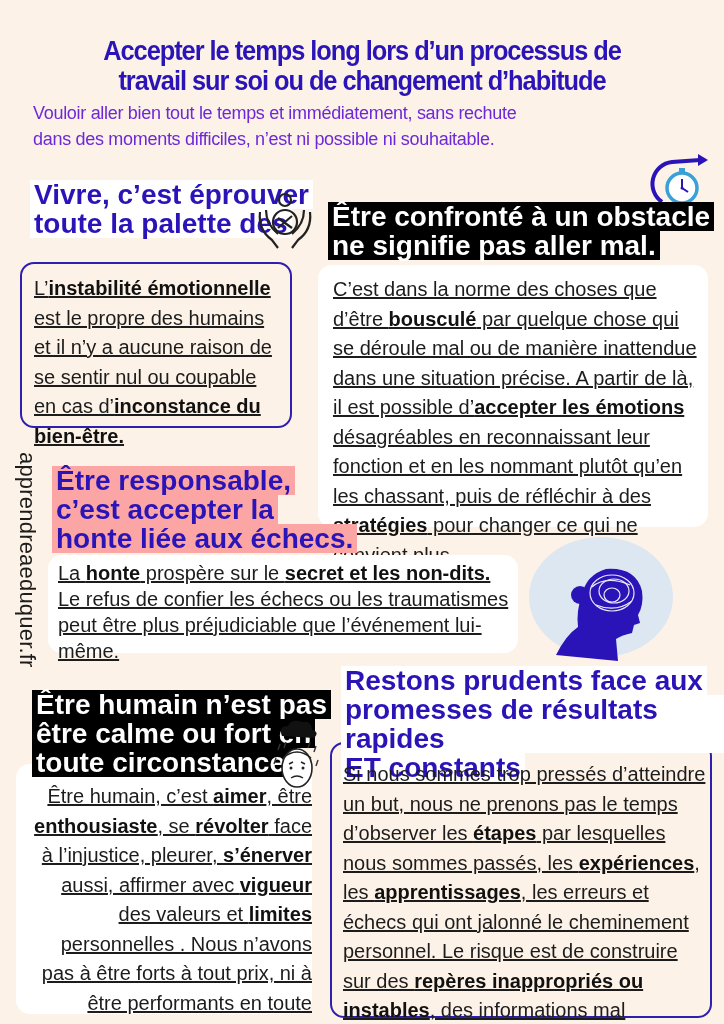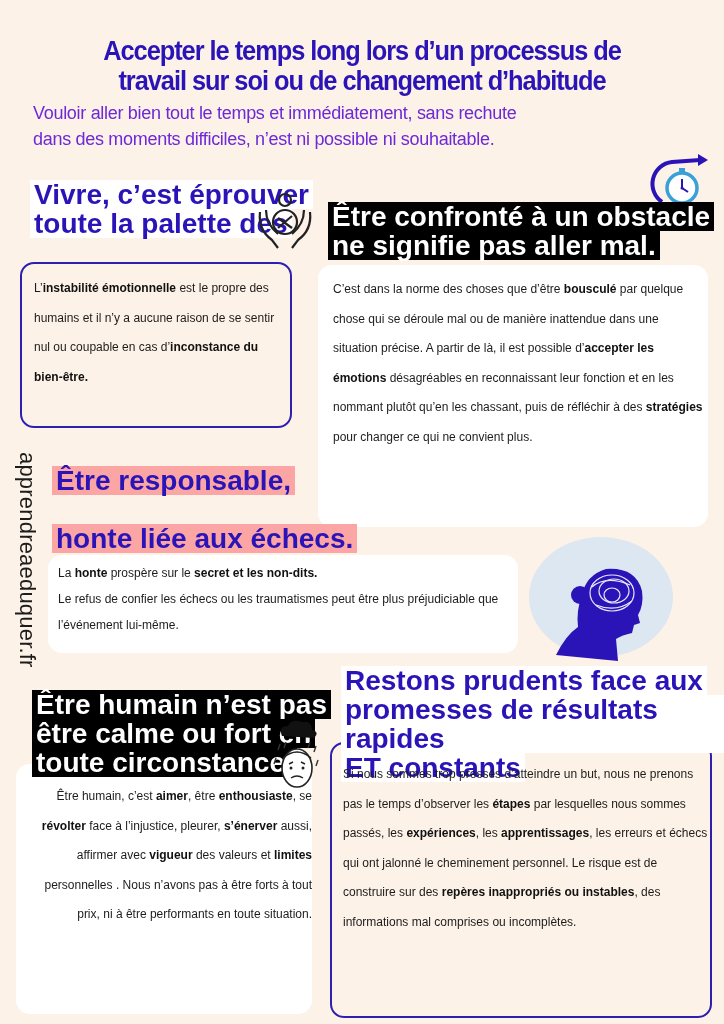--- a/index.html
+++ b/index.html
@@ -40,21 +40,21 @@
       color: #2a14b8;
     }
     .hl span.line {
       display: inline-block;
       padding: 0 4px;
       background: #ffffff;
     }
     .hl.dark span.line { background: #000000; color: #ffffff; }
     .hl.blue span.line { background: #fca5a5; color: #2a14b8; }
 
-    .body-text { font-size: 12px; line-height: 29.5px; color: #1c1c1c; }
+    .body-text { font-size: 20px; line-height: 29.5px; color: #1c1c1c; text-decoration: underline; }
     .body-text b { font-weight: bold; color: #111; }
 
     
     .card-outline {
       border: 2px solid #2f1fb0;
       border-radius: 14px;
     }
     .card-white {
       background: #ffffff;
       border-radius: 14px;
@@ -118,21 +118,21 @@
 </div>
 <div class="abs body-text" style="left:333px; top:275px; width:370px;">
   <span>C’est dans la norme des choses que d’être </span><b>bousculé</b><span> par quelque chose qui se déroule mal ou de manière inattendue dans une situation précise. A partir de là, il est possible d’</span><b>accepter les émotions</b><span> désagréables en reconnaissant leur fonction et en les nommant plutôt qu’en les chassant, puis de réfléchir à des </span><b>stratégies</b><span> pour changer ce qui ne convient plus.</span>
 </div>
 
 <div class="abs side-text">apprendreaeduquer.fr</div>
 
 <div class="abs card-white" style="left:48px; top:555px; width:470px; height:98px;"></div>
 <div class="abs hl blue" style="left:52px; top:466px;">
   <span class="line">Être responsable,</span><br>
-  <br>
+  <span class="line">c’est accepter la</span><br>
   <span class="line">honte liée aux échecs.</span>
 </div>
 <div class="abs body-text" style="left:58px; top:560px; width:460px; line-height:26px; white-space:pre-line;"><span>La </span><b>honte</b><span> prospère sur le </span><b>secret et les non-dits.</b><span>
 Le refus de confier les échecs ou les traumatismes peut être plus préjudiciable que l’événement lui-même.</span></div>
 
 <div class="abs" style="left:526px; top:535px;">
   <svg width="150" height="130" viewBox="0 0 150 130">
     <ellipse cx="75" cy="62" rx="72" ry="60" fill="#dce7f1"></ellipse>
     <path d="M30 120 Q 40 100 52 92 Q 50 76 56 60 Q 60 40 80 34 Q 110 32 116 56 Q 118 70 112 80 L 114 88 L 108 90 L 106 98 Q 96 100 90 104 L 92 126 Z" fill="#2a14b8"></path>
     <circle cx="54" cy="60" r="9" fill="#2a14b8"></circle>

